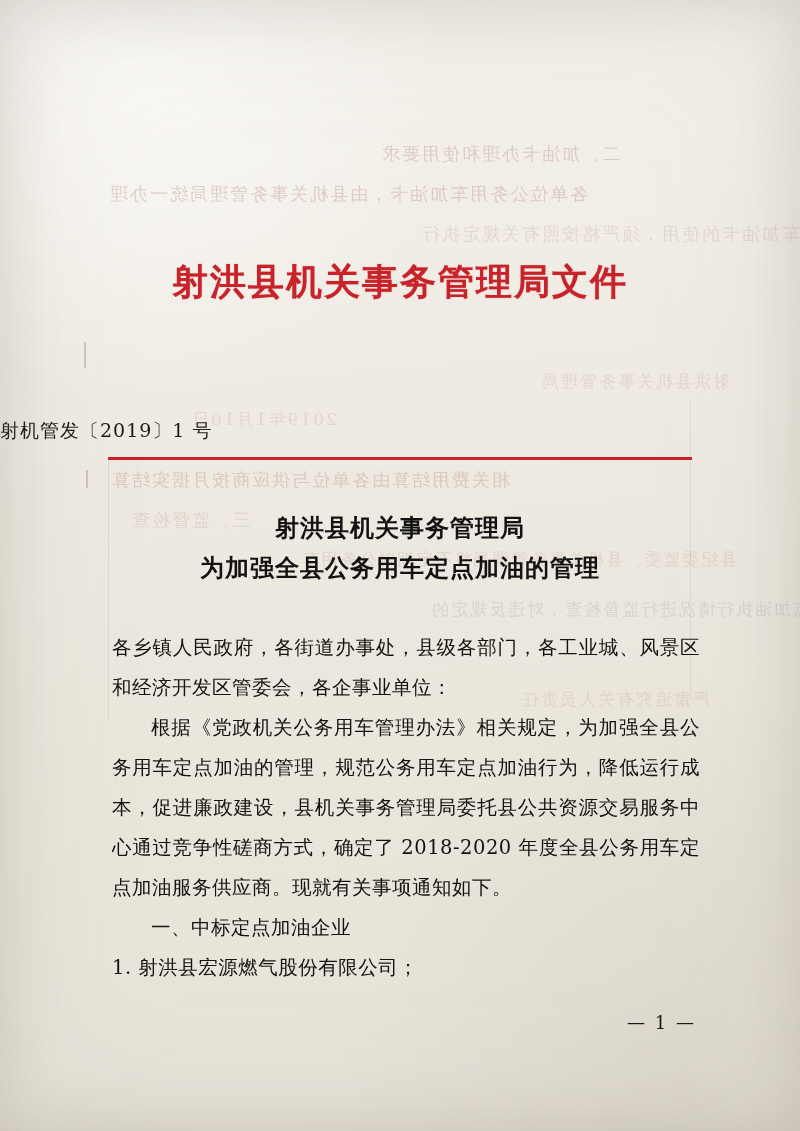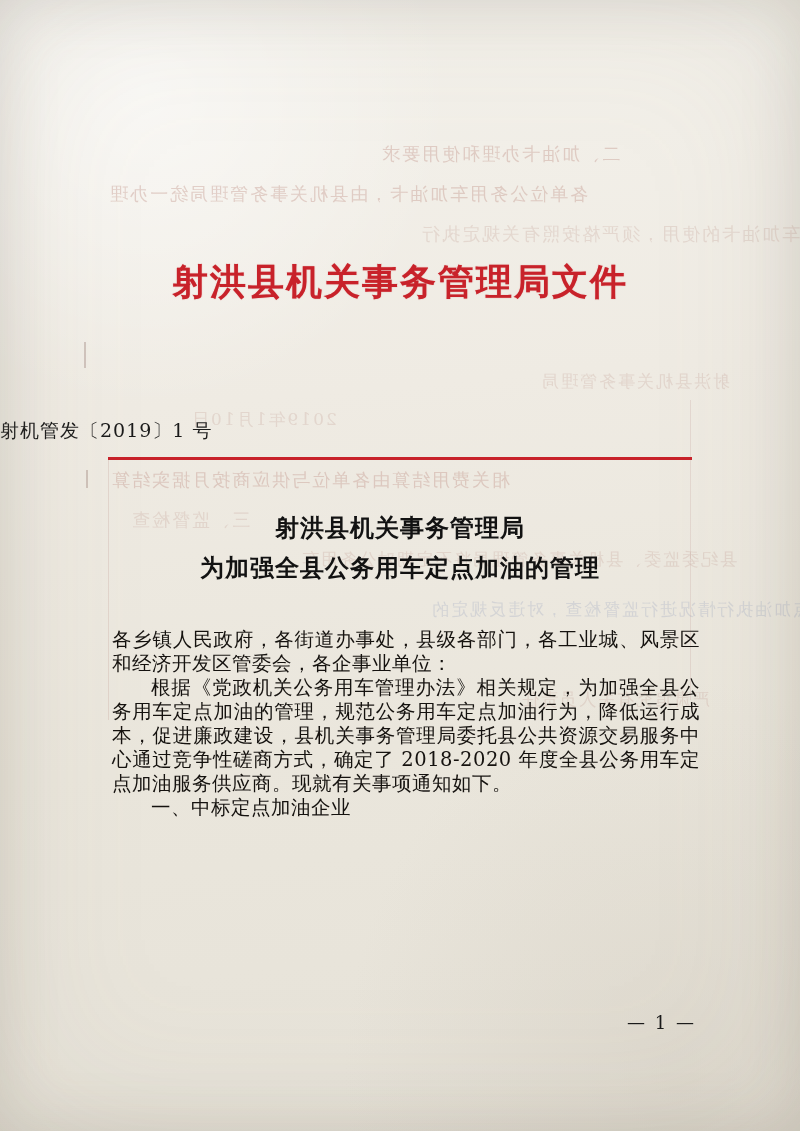--- a/index.html
+++ b/index.html
@@ -93,21 +93,21 @@
     color: #121212;
     letter-spacing: 1px;
   }
 
   .body {
     position: absolute;
     left: 112px;
     right: 100px;
     top: 628px;
     font-size: 19.5px;
-    line-height: 24px;
+    line-height: 40px;
     color: #15120f;
     letter-spacing: 0.5px;
     text-align: justify;
   }
   .body p { margin: 0; }
   .body p.indent { text-indent: 2em; }
   .section-title {
     margin-top: 12px;
     text-indent: 2em;
     font-weight: normal;
@@ -162,19 +162,20 @@
 
     <div class="headline">
       <div>射洪县机关事务管理局</div>
       <div>为加强全县公务用车定点加油的管理</div>
     </div>
 
     <div class="body">
       <p>各乡镇人民政府，各街道办事处，县级各部门，各工业城、风景区和经济开发区管委会，各企事业单位：</p>
       <p class="indent">根据《党政机关公务用车管理办法》相关规定，为加强全县公务用车定点加油的管理，规范公务用车定点加油行为，降低运行成本，促进廉政建设，县机关事务管理局委托县公共资源交易服务中心通过竞争性磋商方式，确定了 2018-2020 年度全县公务用车定点加油服务供应商。现就有关事项通知如下。</p>
       <p class="section-title">一、中标定点加油企业</p>
+      <p class="list-item">1. 射洪县宏源燃气股份有限公司；</p>
     </div>
 
     <div class="page-number">— 1 —</div>
   </div>
 
   <div class="paper-shadow"></div>
 </div>
 
 </body></html>

